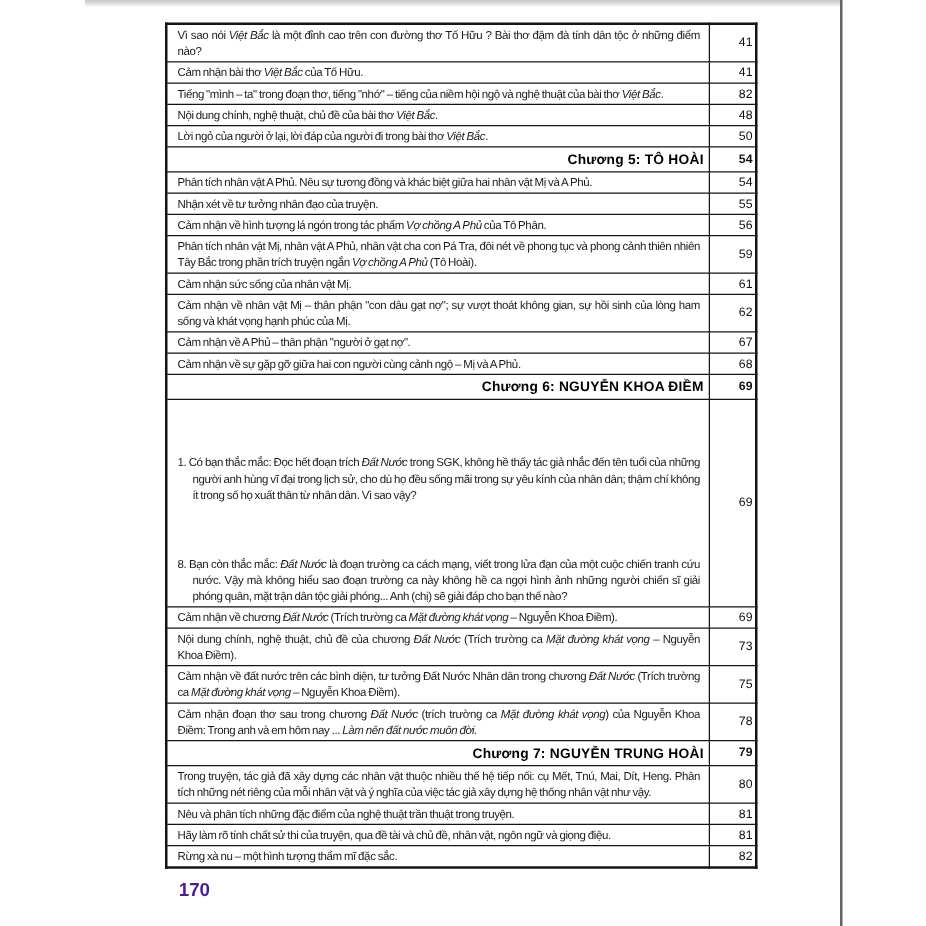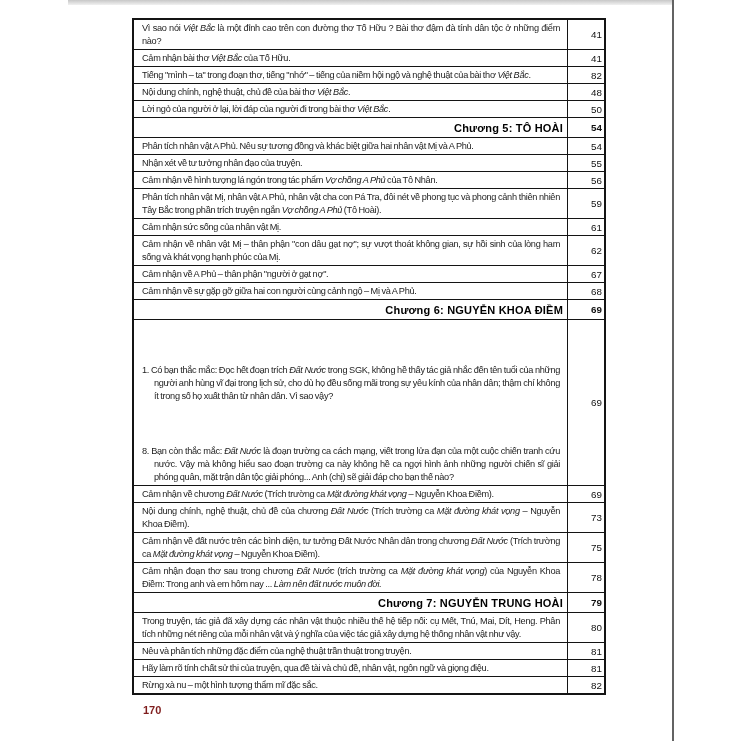--- a/index.html
+++ b/index.html
@@ -18,21 +18,21 @@
     text-align:justify;letter-spacing:-0.3px;word-spacing:-0.5px;color:#1c1c1c;
   }
   td.pagecol{width:32px;text-align:right;font-size:9.8px;padding:1px 2px;color:#111;}
   tr.chapter td.title{
     text-align:right;font-weight:bold;font-size:11px;color:#000;
     letter-spacing:0.2px;padding:2.5px 4px;line-height:14px;
   }
   tr.chapter td.pagecol{font-weight:bold;}
   .para{margin:0;}
   .hang{padding-left:12px;text-indent:-12px;margin-top:42px;}
-  .footer-num{margin:9px 0 0 11px;font-weight:bold;font-size:11px;color:#7f1d1d;}
+  .footer-num{margin:9px 0 0 11px;font-weight:bold;font-size:15px;color:#4c1d95;}
   i{font-style:italic;}
 </style>
 </head>
 <body>
 
 <div class="scan-top"></div>
 <div class="page-edge"></div>
 
 <div class="content">
   <table class="toc">
@@ -78,21 +78,21 @@
           <td class="pagecol">54</td>
         </tr>
         <tr>
           <td class="text">
             <div class="para"><span>Nhận xét về tư tưởng nhân đạo của truyện.</span></div>
           </td>
           <td class="pagecol">55</td>
         </tr>
         <tr>
           <td class="text">
-            <div class="para"><span>Cảm nhận về hình tượng lá ngón trong tác phẩm </span><i>Vợ chồng A Phủ</i><span> của Tô Nhân.</span></div>
+            <div class="para"><span>Cảm nhận về hình tượng lá ngón trong tác phẩm </span><i>Vợ chồng A Phủ</i><span> của Tô Phân.</span></div>
           </td>
           <td class="pagecol">56</td>
         </tr>
         <tr>
           <td class="text">
             <div class="para"><span>Phân tích nhân vật Mị, nhân vật A Phủ, nhân vật cha con Pá Tra, đôi nét về phong tục và phong cảnh thiên nhiên Tây Bắc trong phần trích truyện ngắn </span><i>Vợ chồng A Phủ</i><span> (Tô Hoài).</span></div>
           </td>
           <td class="pagecol">59</td>
         </tr>
         <tr>

